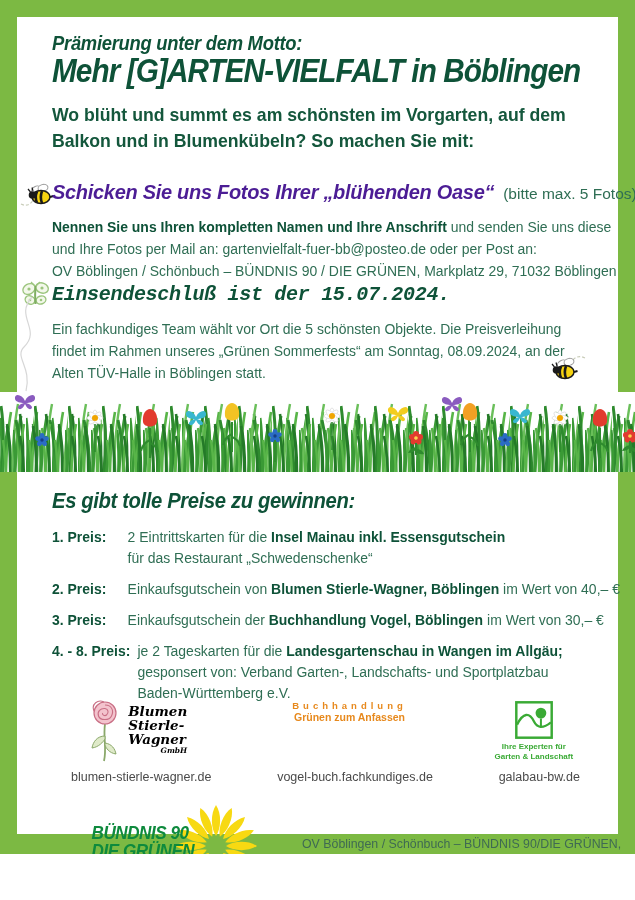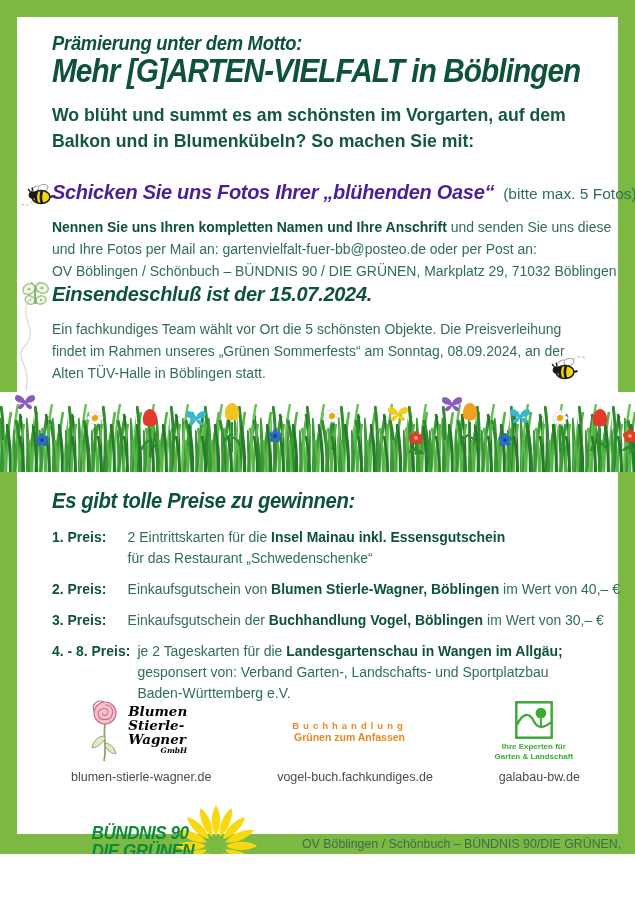--- a/index.html
+++ b/index.html
@@ -10,38 +10,38 @@
   .cond{transform:scaleX(.9);transform-origin:left top;}
   .nowrap{white-space:nowrap;}
   .kicker{left:52px;top:32px;font-size:20px;font-weight:bold;font-style:italic;letter-spacing:-.3px;color:#0e5238;transform:scaleX(.92);transform-origin:left top;}
   .title{left:52px;top:52px;font-size:33px;font-weight:bold;font-style:italic;letter-spacing:-1px;color:#0e5238;transform:scaleX(.9);transform-origin:left top;white-space:nowrap;line-height:1.15;}
   .intro{left:52px;top:102px;width:560px;font-size:19px;font-weight:bold;line-height:1.38;color:#14573c;transform:scaleX(.93);transform-origin:left top;}
   .cta-head{left:52px;top:181px;white-space:nowrap;}
   .cta-head .hl{font-size:20px;font-weight:bold;font-style:italic;color:#4c1d95;letter-spacing:-.3px;}
   .cta-head .note{font-size:15.5px;color:#2f6e54;margin-left:9px;}
   .cta-body{left:52px;top:216px;font-size:15.5px;line-height:22px;}
   .cta-body strong, .prize strong{color:#0e5238;}
-  .dl-head{left:52px;top:283px;font-size:20px;font-weight:bold;font-style:italic;color:#0e5238;letter-spacing:-.3px;white-space:nowrap;}
+  .dl-head{left:52px;top:283px;font-size:20px;font-weight:bold;font-style:italic;color:#0e5238;letter-spacing:-.3px;white-space:nowrap;font-family:Liberation Mono, monospace;}
   .dl-body{left:52px;top:318px;font-size:15.5px;line-height:22px;}
   .icon-left{position:absolute;left:20px;}
   .bee2{position:absolute;left:546px;top:352px;}
   .grass-band{position:absolute;left:0;top:392px;width:635px;height:80px;background:#ffffff;}
   .swirl{position:absolute;left:8px;top:295px;}
   .prizes-head{left:52px;top:488px;font-size:22px;font-weight:bold;font-style:italic;color:#0e5238;letter-spacing:-.4px;transform:scaleX(.92);transform-origin:left top;white-space:nowrap;}
   .prizes{left:52px;top:526px;font-size:15.5px;line-height:21px;transform:scaleX(.9);transform-origin:left top;}
   .prize{display:flex;margin-bottom:10px;}
   .p-label{font-weight:bold;color:#0e5238;min-width:76px;white-space:nowrap;margin-right:8px;}
   .p-text{white-space:nowrap;}
   .sponsors{left:60px;top:700px;width:520px;display:flex;justify-content:space-between;align-items:flex-start;}
   .sponsor{text-align:center;}
   .sp-url{font-size:12.5px;color:#4a4a4a;margin-top:8px;padding-left:11px;}
   .stierle-box{display:flex;align-items:flex-start;justify-content:center;height:62px;}
   .stierle-text{text-align:left;margin-left:2px;margin-top:4px;font-family:"DejaVu Serif",serif;font-style:italic;color:#000000;font-size:13.5px;line-height:1.05;font-weight:bold;}
   .stierle-gmbh{font-size:7.5px;text-align:right;}
-  .vogel-box{height:62px;display:flex;flex-direction:column;justify-content:center;color:#e7891d;}
+  .vogel-box{height:62px;display:flex;flex-direction:column;justify-content:flex-start;color:#e7891d;}
   .vogel-top{font-size:9.5px;letter-spacing:4px;font-weight:bold;}
   .vogel-main{font-size:25px;letter-spacing:3px;font-weight:bold;display:flex;align-items:center;justify-content:center;margin:1px 0;}
   .vogel-tag{font-size:10.5px;font-weight:bold;}
   .galabau-box{height:62px;display:flex;flex-direction:column;align-items:center;}
   .galabau-tag{font-size:8px;font-weight:bold;color:#3aaa35;line-height:1.25;margin-top:2px;}
   .footer{left:46px;top:810px;width:560px;display:flex;align-items:center;margin-left:38px;}
   .party-logo{position:relative;width:200px;height:72px;flex:none;}
   .sunflower{position:absolute;left:88px;top:-8px;}
   .party-text{position:relative;z-index:2;padding-top:14px;padding-left:8px;font-size:18px;font-weight:bold;font-style:italic;color:#0e8a3d;line-height:1.0;letter-spacing:-.5px;transform:scaleX(.95);transform-origin:left top;white-space:nowrap;}
   .blue-bar{width:148px;height:5px;background:#41b6e6;margin-top:4px;}

